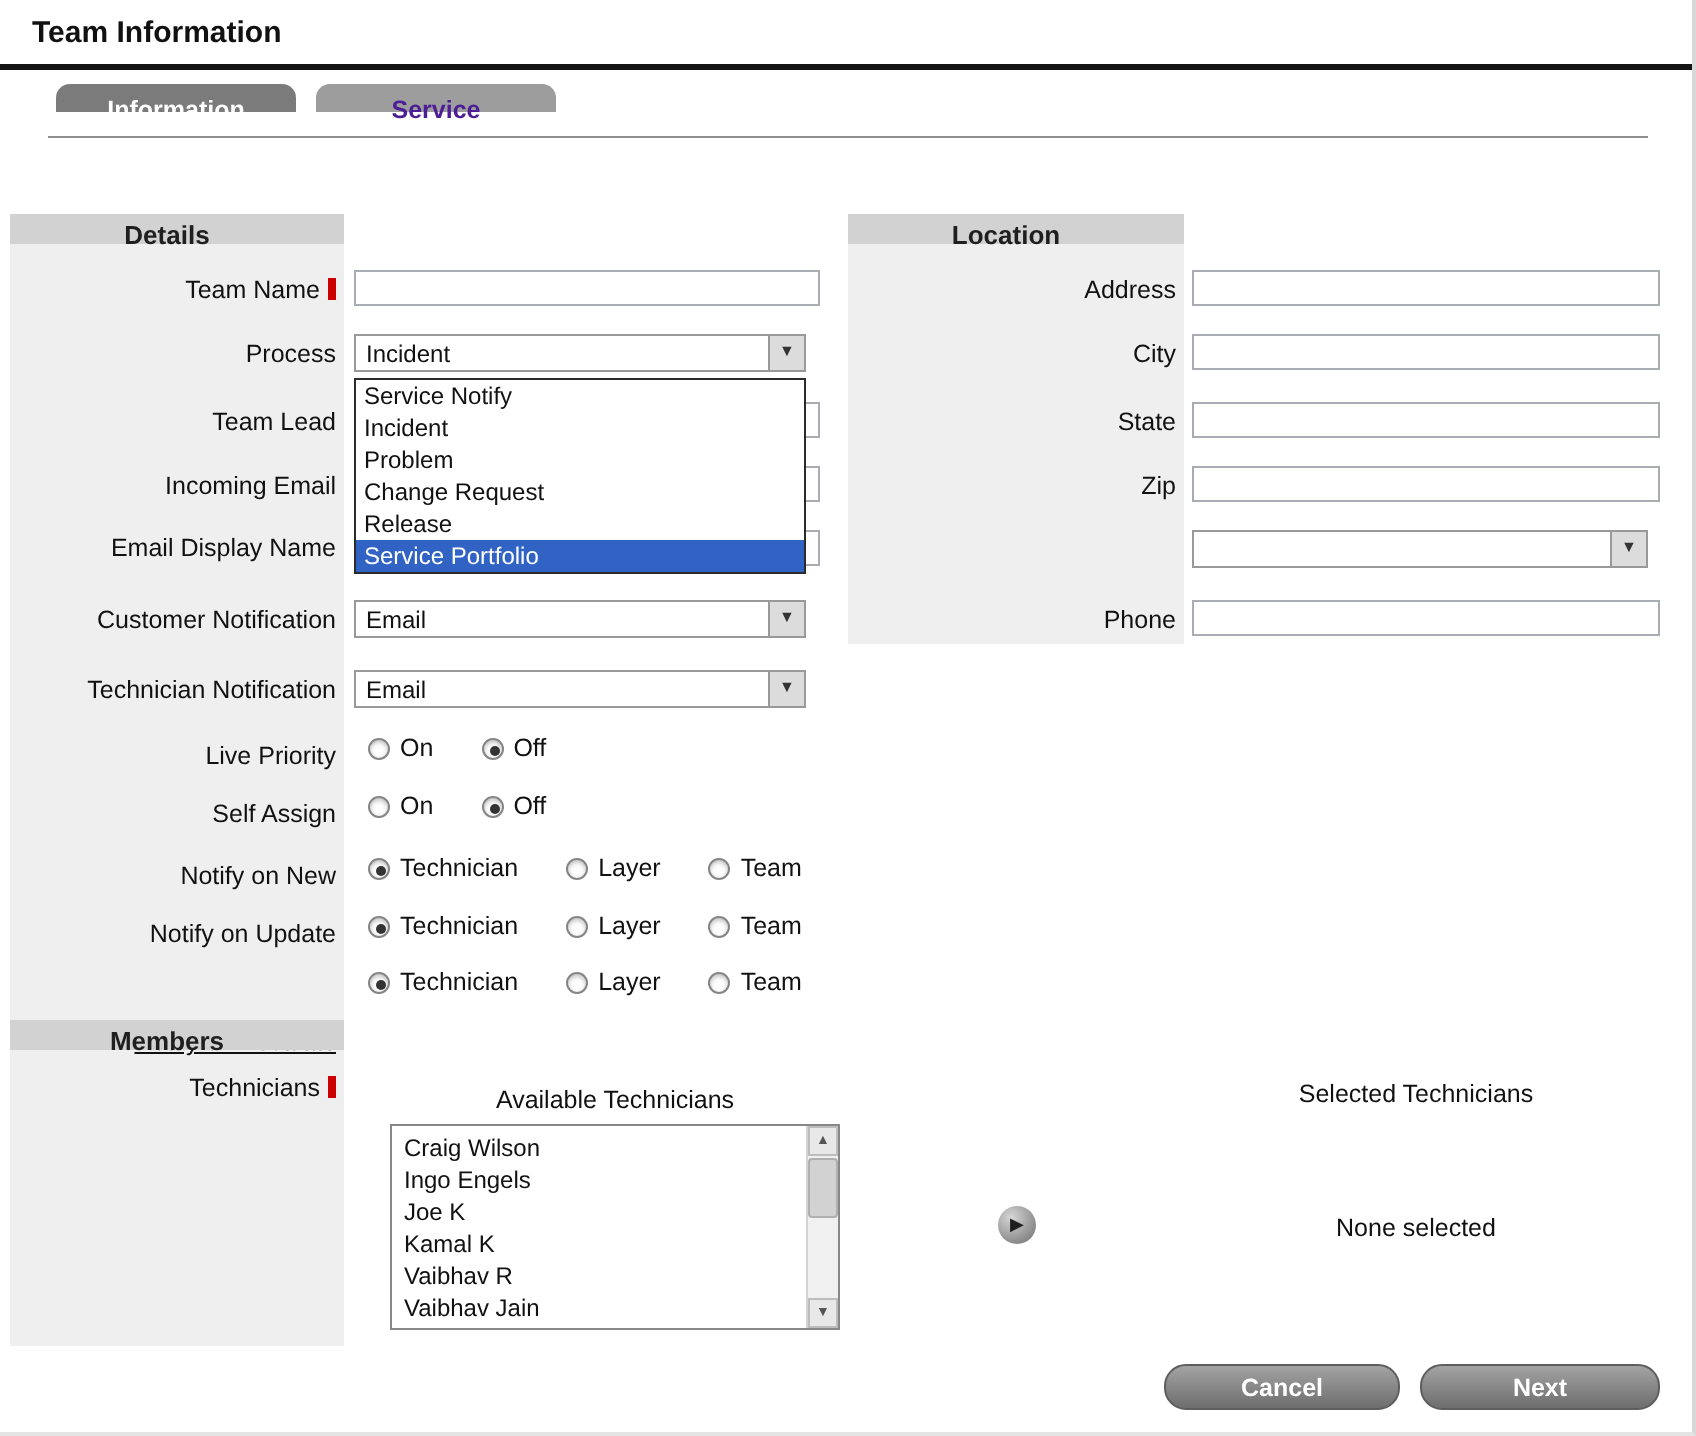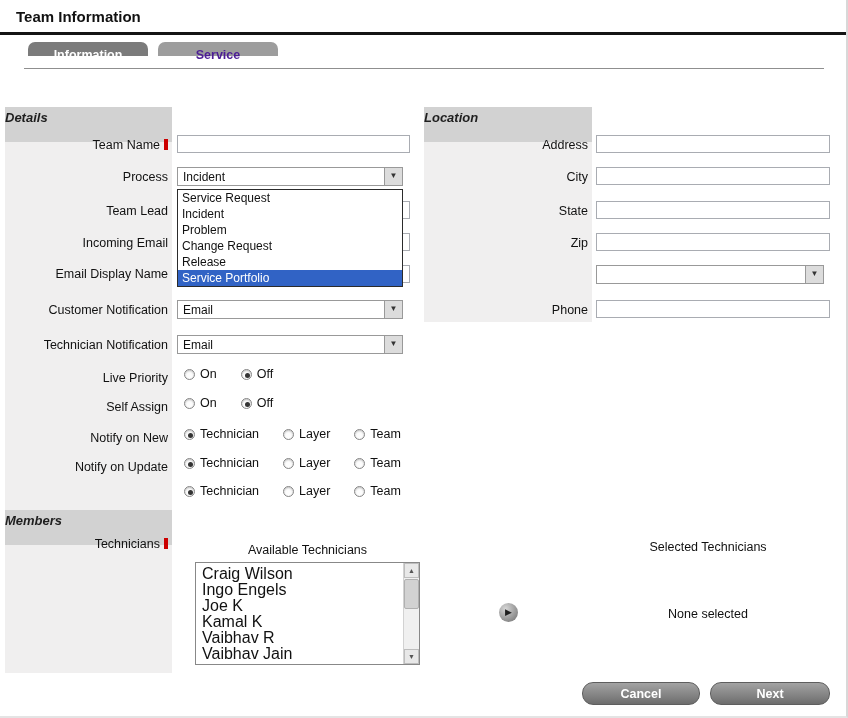--- a/index.html
+++ b/index.html
@@ -9,22 +9,22 @@
           border-right:2px solid #d8d8d8; border-bottom:2px solid #e4e4e4; }
   .page-title { position:absolute; left:16px; top:8px; font-size:15px; font-weight:bold; color:#111; }
   .title-rule { position:absolute; left:0; top:32px; width:848px; height:3px; background:#141414; }
   .tab { position:absolute; top:42px; height:14px; width:120px; border-radius:7px 7px 0 0;
          text-align:center; line-height:26px; font-size:12.5px; font-weight:bold; cursor:pointer; }
   .tab.active { background:#7b7b7b; color:#ffffff; left:28px; }
   .tab.inactive { background:#9d9d9d; color:#4c1d95; left:158px; }
   .tabline { position:absolute; top:68px; left:24px; width:800px; height:1px; background:#8f8f8f; }
 
   .colbg { position:absolute; background:#f0efef; }
-  .sec-hdr { position:absolute; height:35px; background:#d2d2d2; font-size:13px; font-weight:bold;
-             color:#1f1f1f; line-height:21px; text-align:left; padding-right:10px;font-style:italic; }
+  .sec-hdr { position:absolute; height:15px; background:#d2d2d2; font-size:13px; font-weight:bold;
+             color:#1f1f1f; line-height:21px; text-align:center; padding-right:10px; }
   .lbl { position:absolute; font-size:12.5px; color:#111; text-align:right; height:16px; line-height:16px; }
   .lbl.lft { left:5px; width:163px; }
   .lbl.rgt { left:424px; width:164px; }
   .req { display:inline-block; width:4px; height:11px; background:#cc0000; margin-left:4px; vertical-align:-1px; }
 
   input.tin { position:absolute; height:18px; border:1px solid #a9acb2; background:#fff;
               font:12px "Liberation Sans", sans-serif; padding:0 3px; }
   .sel { position:absolute; height:19px; border:1px solid #999; background:#fff; font-size:12px; }
   .sel .val { position:absolute; left:5px; top:2px; color:#111; }
   .sel .arrow { position:absolute; right:0; top:0; width:18px; height:17px; background:#dcdcdc;
@@ -38,21 +38,21 @@
   .radios { position:absolute; display:flex; align-items:center; }
   .ropt { display:flex; align-items:center; margin-right:24px; font-size:12.5px; color:#111; }
   .radio { width:11px; height:11px; border:1px solid #858585; border-radius:50%; background:#fdfdfd;
            margin-right:5px; position:relative; box-shadow:inset 0 1px 2px rgba(0,0,0,.25); flex:0 0 auto; }
   .radio.on::after { content:""; position:absolute; left:3px; top:3px; width:5px; height:5px;
                      border-radius:50%; background:#333; }
 
   .listbox { position:absolute; left:195px; top:562px; width:225px; height:103px;
              border:1px solid #888; background:#fff; }
   .listbox .items { position:absolute; left:0; top:0; right:16px; bottom:0; overflow:hidden; padding-top:3px; }
-  .listbox .opt { font-size:16px; line-height:16px; padding-left:6px; color:#111; white-space:nowrap; }
+  .listbox .opt { font-size:12px; line-height:16px; padding-left:6px; color:#111; white-space:nowrap; }
   .sbar { position:absolute; right:0; top:0; width:16px; bottom:0; background:#f0f0f0; border-left:1px solid #d2d2d2; }
   .sbtn { position:absolute; left:0; width:15px; height:15px; background:#e8e8e8; border:1px solid #bdbdbd;
           font-size:7px; text-align:center; line-height:13px; color:#555; }
   .sbtn.up { top:0; } .sbtn.dn { bottom:0; }
   .sthumb { position:absolute; left:0; top:16px; width:15px; height:30px; background:#d2d2d2;
             border:1px solid #b0b0b0; border-radius:2px; }
 
   .movebtn { position:absolute; left:499px; top:603px; width:19px; height:19px; border-radius:50%;
              background:radial-gradient(circle at 35% 30%, #d6d6d6, #6c6c6c); color:#1e1e1e;
              text-align:center; line-height:19px; font-size:9px; cursor:pointer; }
@@ -89,21 +89,21 @@
   <div class="lbl lft" style="top:203px;">Team Lead</div>
   <input class="tin" style="left: 177px; top: 201px; width: 233px;" value="">
 
   <div class="lbl lft" style="top:235px;">Incoming Email</div>
   <input class="tin" style="left: 177px; top: 233px; width: 233px;" value="">
 
   <div class="lbl lft" style="top:266px;">Email Display Name</div>
   <input class="tin" style="left: 177px; top: 265px; width: 233px;" value="">
 
   <div class="ddl">
-      <div class="opt">Service Request</div>
+      <div class="opt">Service Notify</div>
       <div class="opt">Incident</div>
       <div class="opt">Problem</div>
       <div class="opt">Change Request</div>
       <div class="opt">Release</div>
       <div class="opt hl">Service Portfolio</div>
     </div>
 
   <div class="lbl lft" style="top:302px;padding-left:32px;">Customer Notification</div>
   <div class="sel" style="left:177px; top:300px; width:226px;">
     <span class="val">Email</span>

